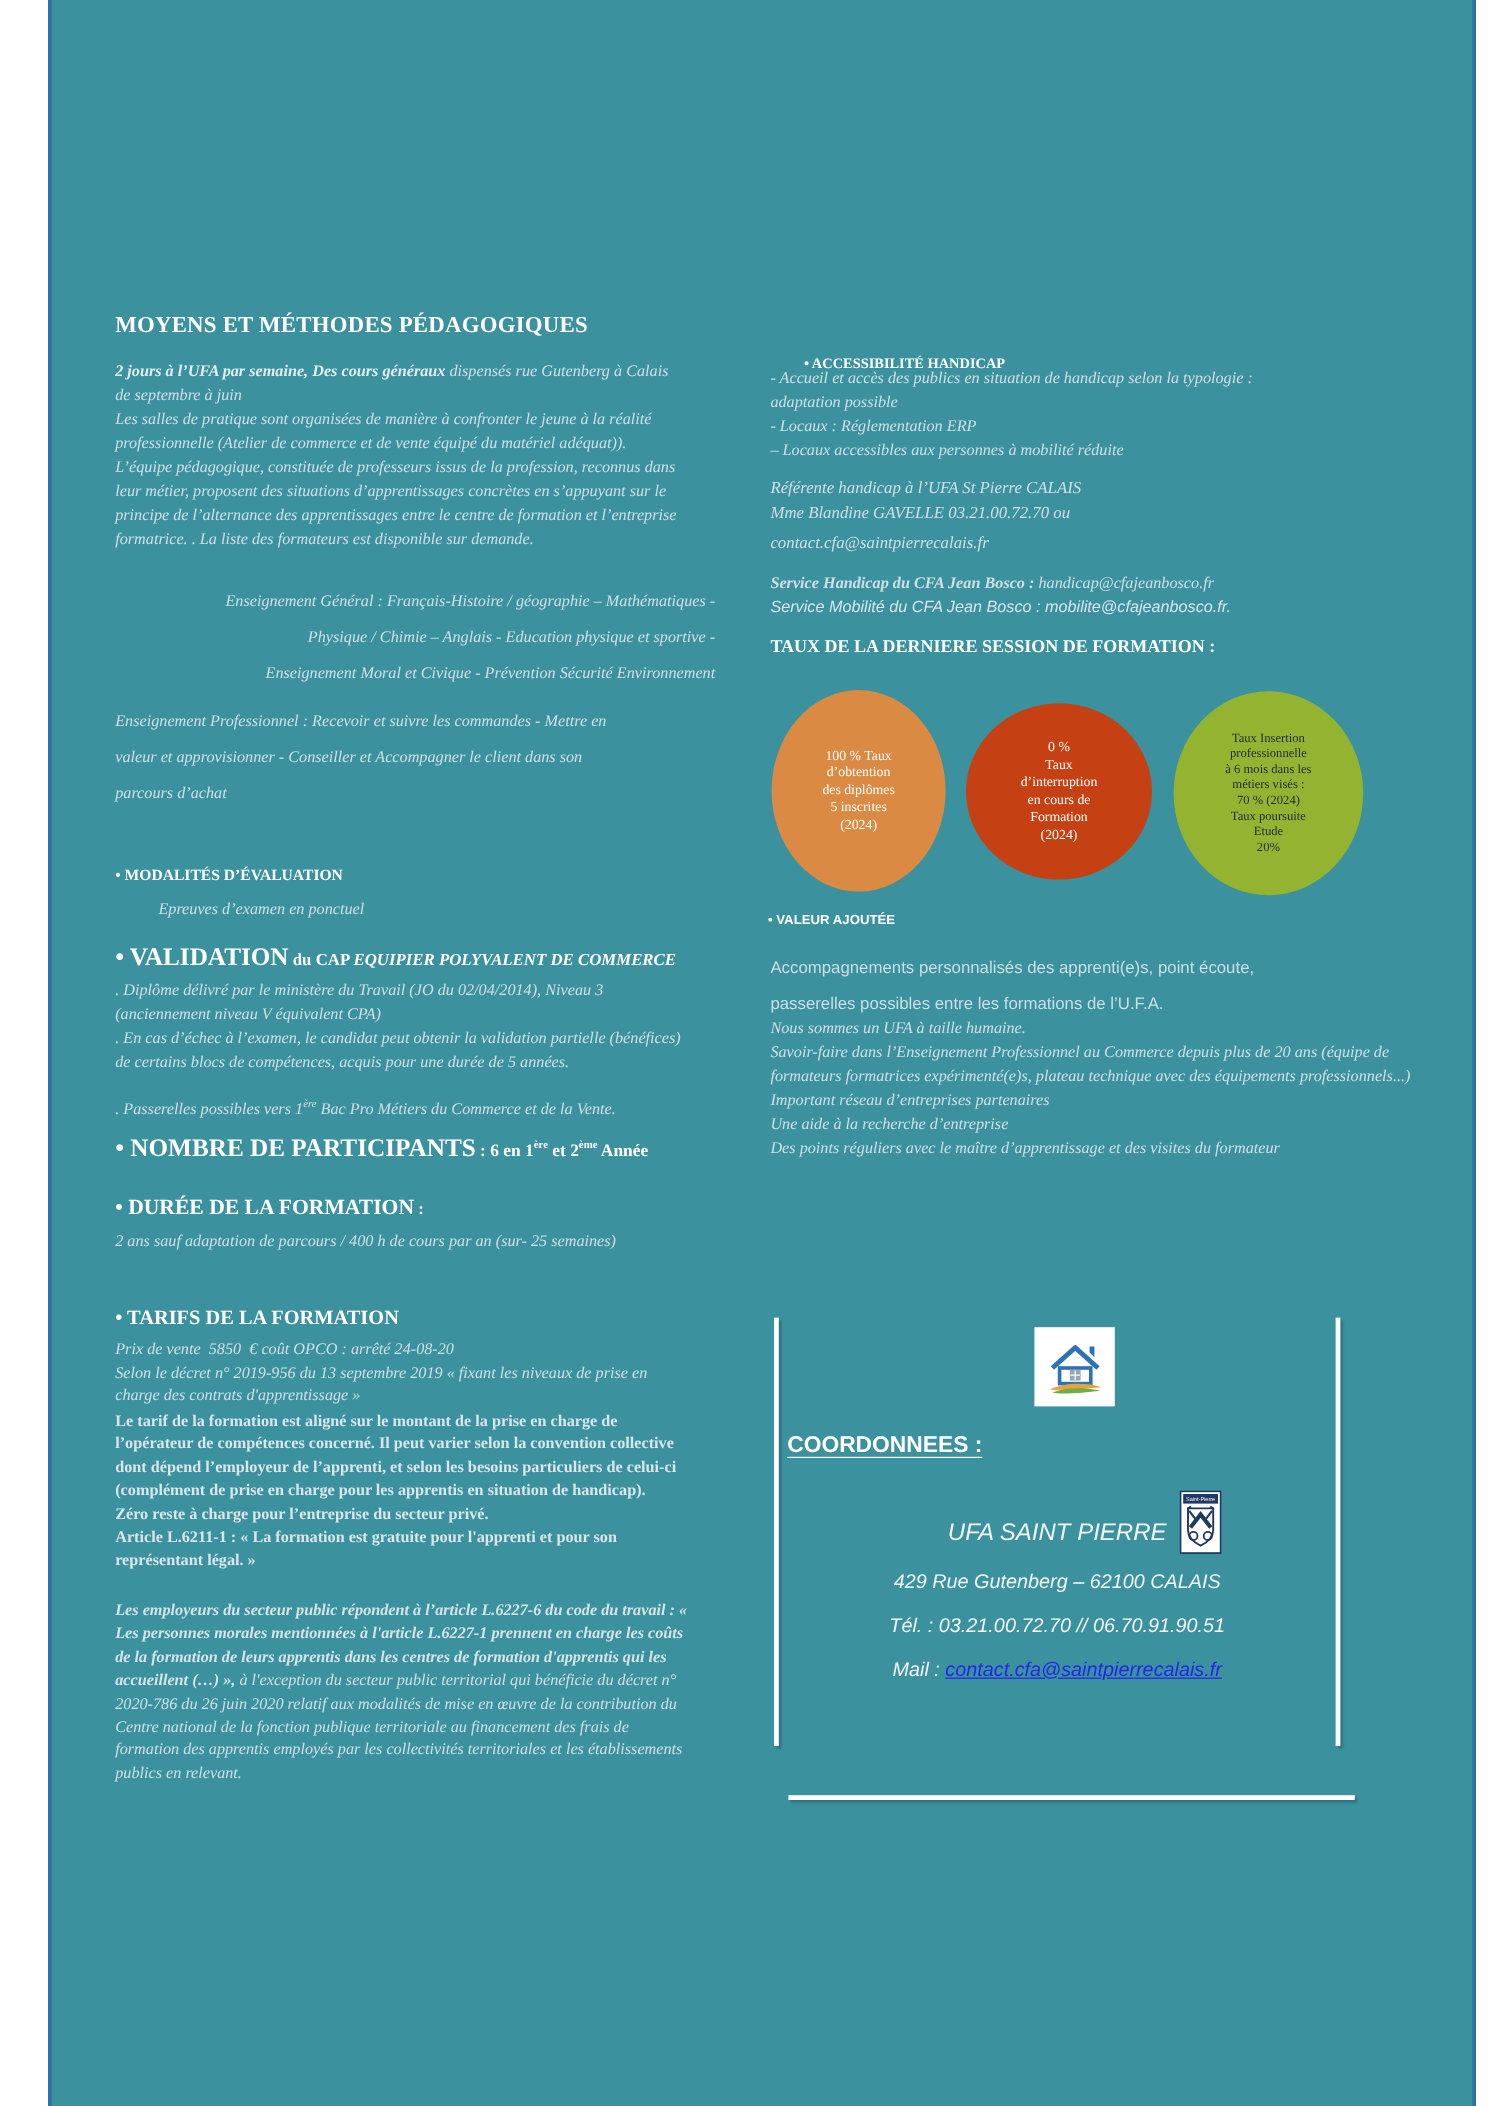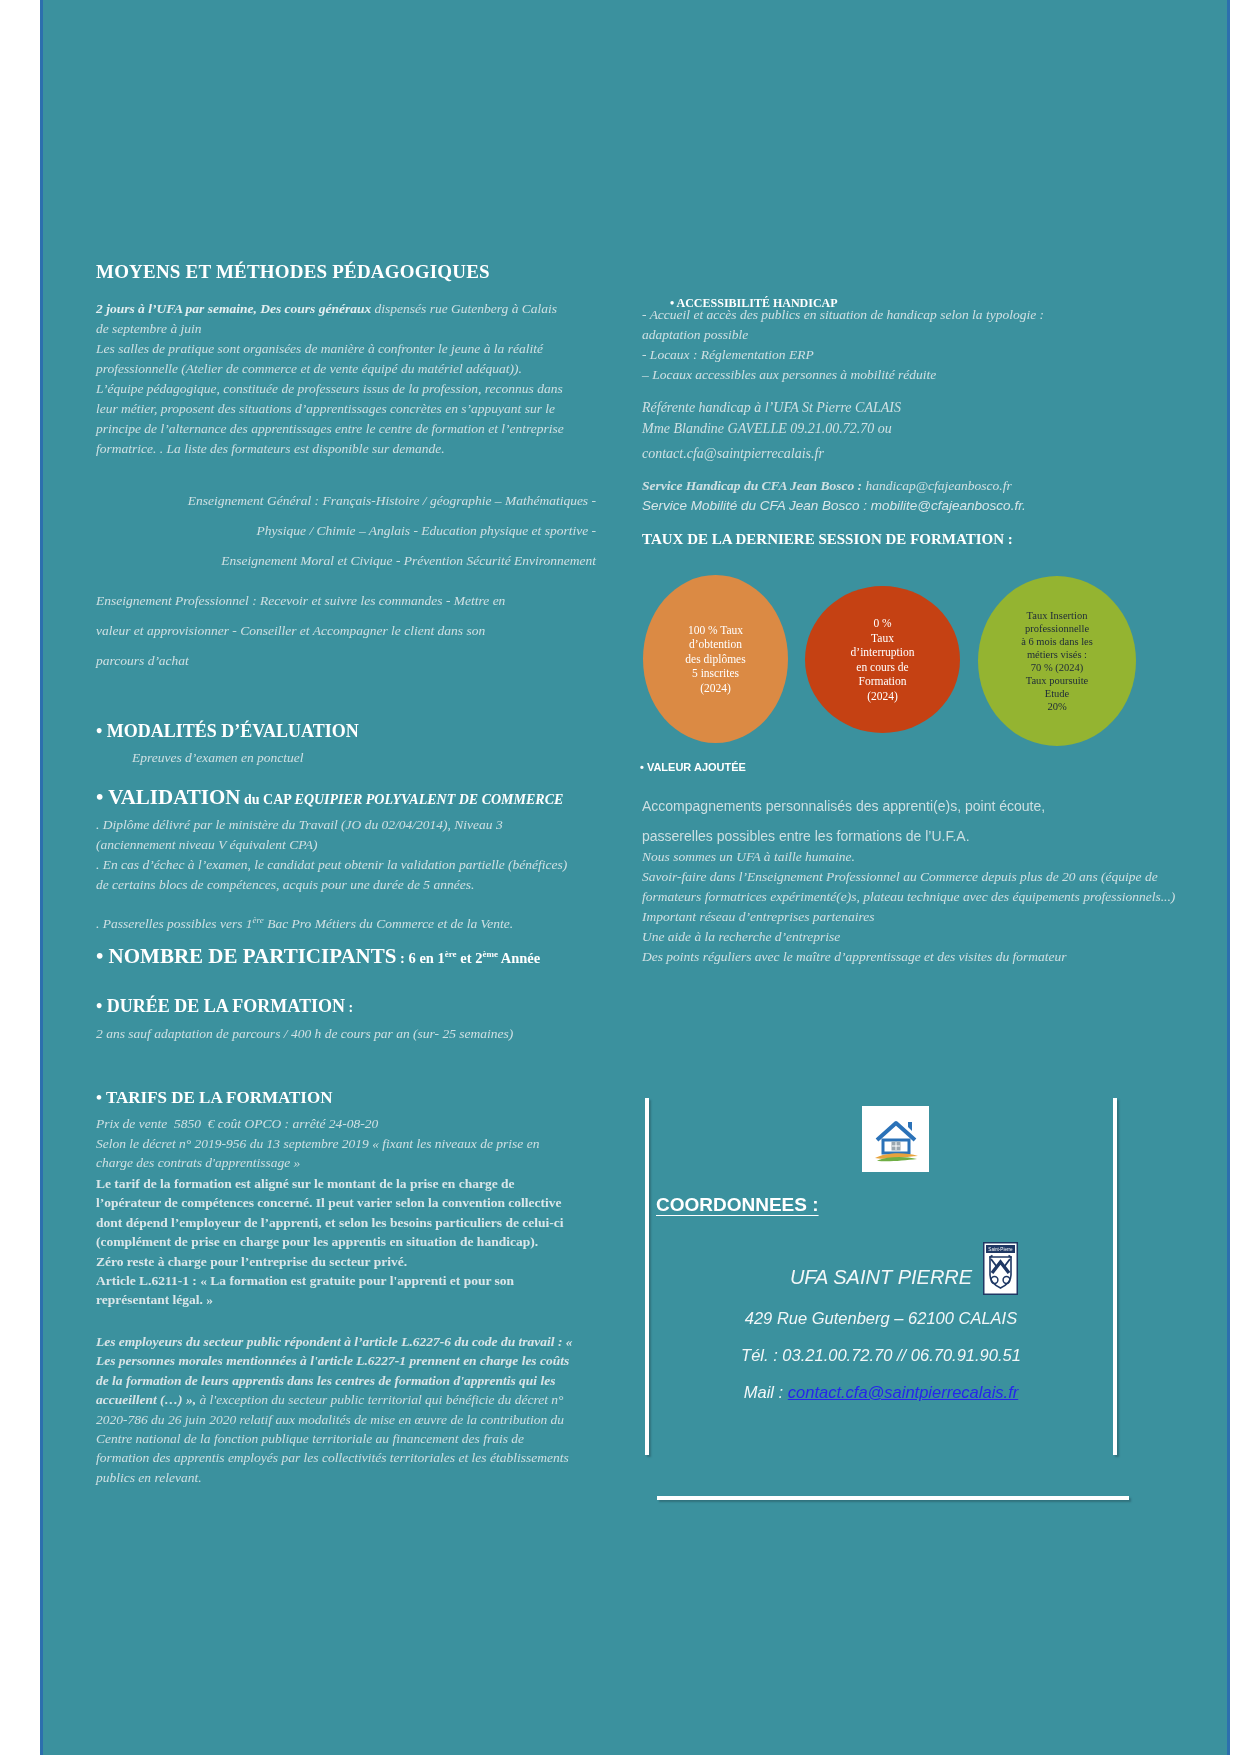--- a/index.html
+++ b/index.html
@@ -20,21 +20,21 @@
   .prewrap { white-space:pre-wrap; }
   .preline { white-space:pre-line; }
   sup { font-size:9px; vertical-align:super; line-height:0; }
 
   
   #moyens-title { left:96px; top:261px; font-size:19px; letter-spacing:.2px; }
   #para1 { left:96px; top:299px; width:474px; }
   #para1 .lead { font-weight:bold; color:#E3EEF0; }
   #ens-general { left:96px; top:486px; width:500px; line-height:30px;text-align:right; }
   #ens-pro { left:96px; top:586px; width:500px; line-height:30px; }
-  #modalites-title { left:96px; top:721px; font-size:18px; }
+  #modalites-title { left:96px; top:721px; font-size:13px; }
   #modalites-body { left:96px; top:748px;margin-left:36px; }
   #validation-title { left:96px; top:785px; }
   #validation-title .big { font-size:21px; }
   #validation-title .mid { font-size:14px; }
   #validation-title .ital { font-size:14px; font-style:italic; }
   #validation-body { left:96px; top:815px; width:474px; }
   #passerelle { left:96px; top:914px; width:500px; }
   #nombre { left:96px; top:944px; }
   #nombre .big { font-size:21px; }
   #nombre .small { font-size:14.5px; }
@@ -148,21 +148,21 @@
 Zéro reste à charge pour l’entreprise du secteur privé.
 Article L.6211-1 : « La formation est gratuite pour l'apprenti et pour son représentant légal. »</div>
   <p class="abs body-it" id="tarifs-mixed" style="margin:0;"><span class="bi">Les employeurs du secteur public répondent à l’article L.6227-6 du code du travail : « Les personnes morales mentionnées à l'article L.6227-1 prennent en charge les coûts de la formation de leurs apprentis dans les centres de formation d'apprentis qui les accueillent (…) », </span><span>à l'exception du secteur public territorial qui bénéficie du décret n° 2020-786 du 26 juin 2020 relatif aux modalités de mise en œuvre de la contribution du Centre national de la fonction publique territoriale au financement des frais de formation des apprentis employés par les collectivités territoriales et les établissements publics en relevant.</span></p>
 
   <div class="abs serif-h" id="acc-title">• ACCESSIBILITÉ HANDICAP</div>
   <div class="abs body-it preline" id="acc-body">- Accueil et accès des publics en situation de handicap selon la typologie :
 adaptation possible
 - Locaux : Réglementation ERP
 – Locaux accessibles aux personnes à mobilité réduite</div>
   <div class="abs body-it preline" id="acc-ref">Référente handicap à l’UFA St Pierre CALAIS
-Mme Blandine GAVELLE 09.21.00.72.70 ou</div>
+Mme Blandine GAVELLE 03.21.00.72.70 ou</div>
   <div class="abs body-it" id="acc-email">contact.cfa@saintpierrecalais.fr</div>
   <div class="abs body-it" id="acc-sh"><span class="bi">Service Handicap du CFA Jean Bosco : </span><span>handicap@cfajeanbosco.fr</span></div>
   <div class="abs" id="acc-mob">Service Mobilité du CFA Jean Bosco : mobilite@cfajeanbosco.fr.</div>
 
   <div class="abs serif-h" id="taux-title">TAUX DE LA DERNIERE SESSION DE FORMATION :</div>
 
   <div class="circle preline" id="circle-1" style="background: rgb(219, 138, 68); color: rgb(255, 255, 255);"><span>100  % Taux
 d’obtention
 des diplômes
 5 inscrites

